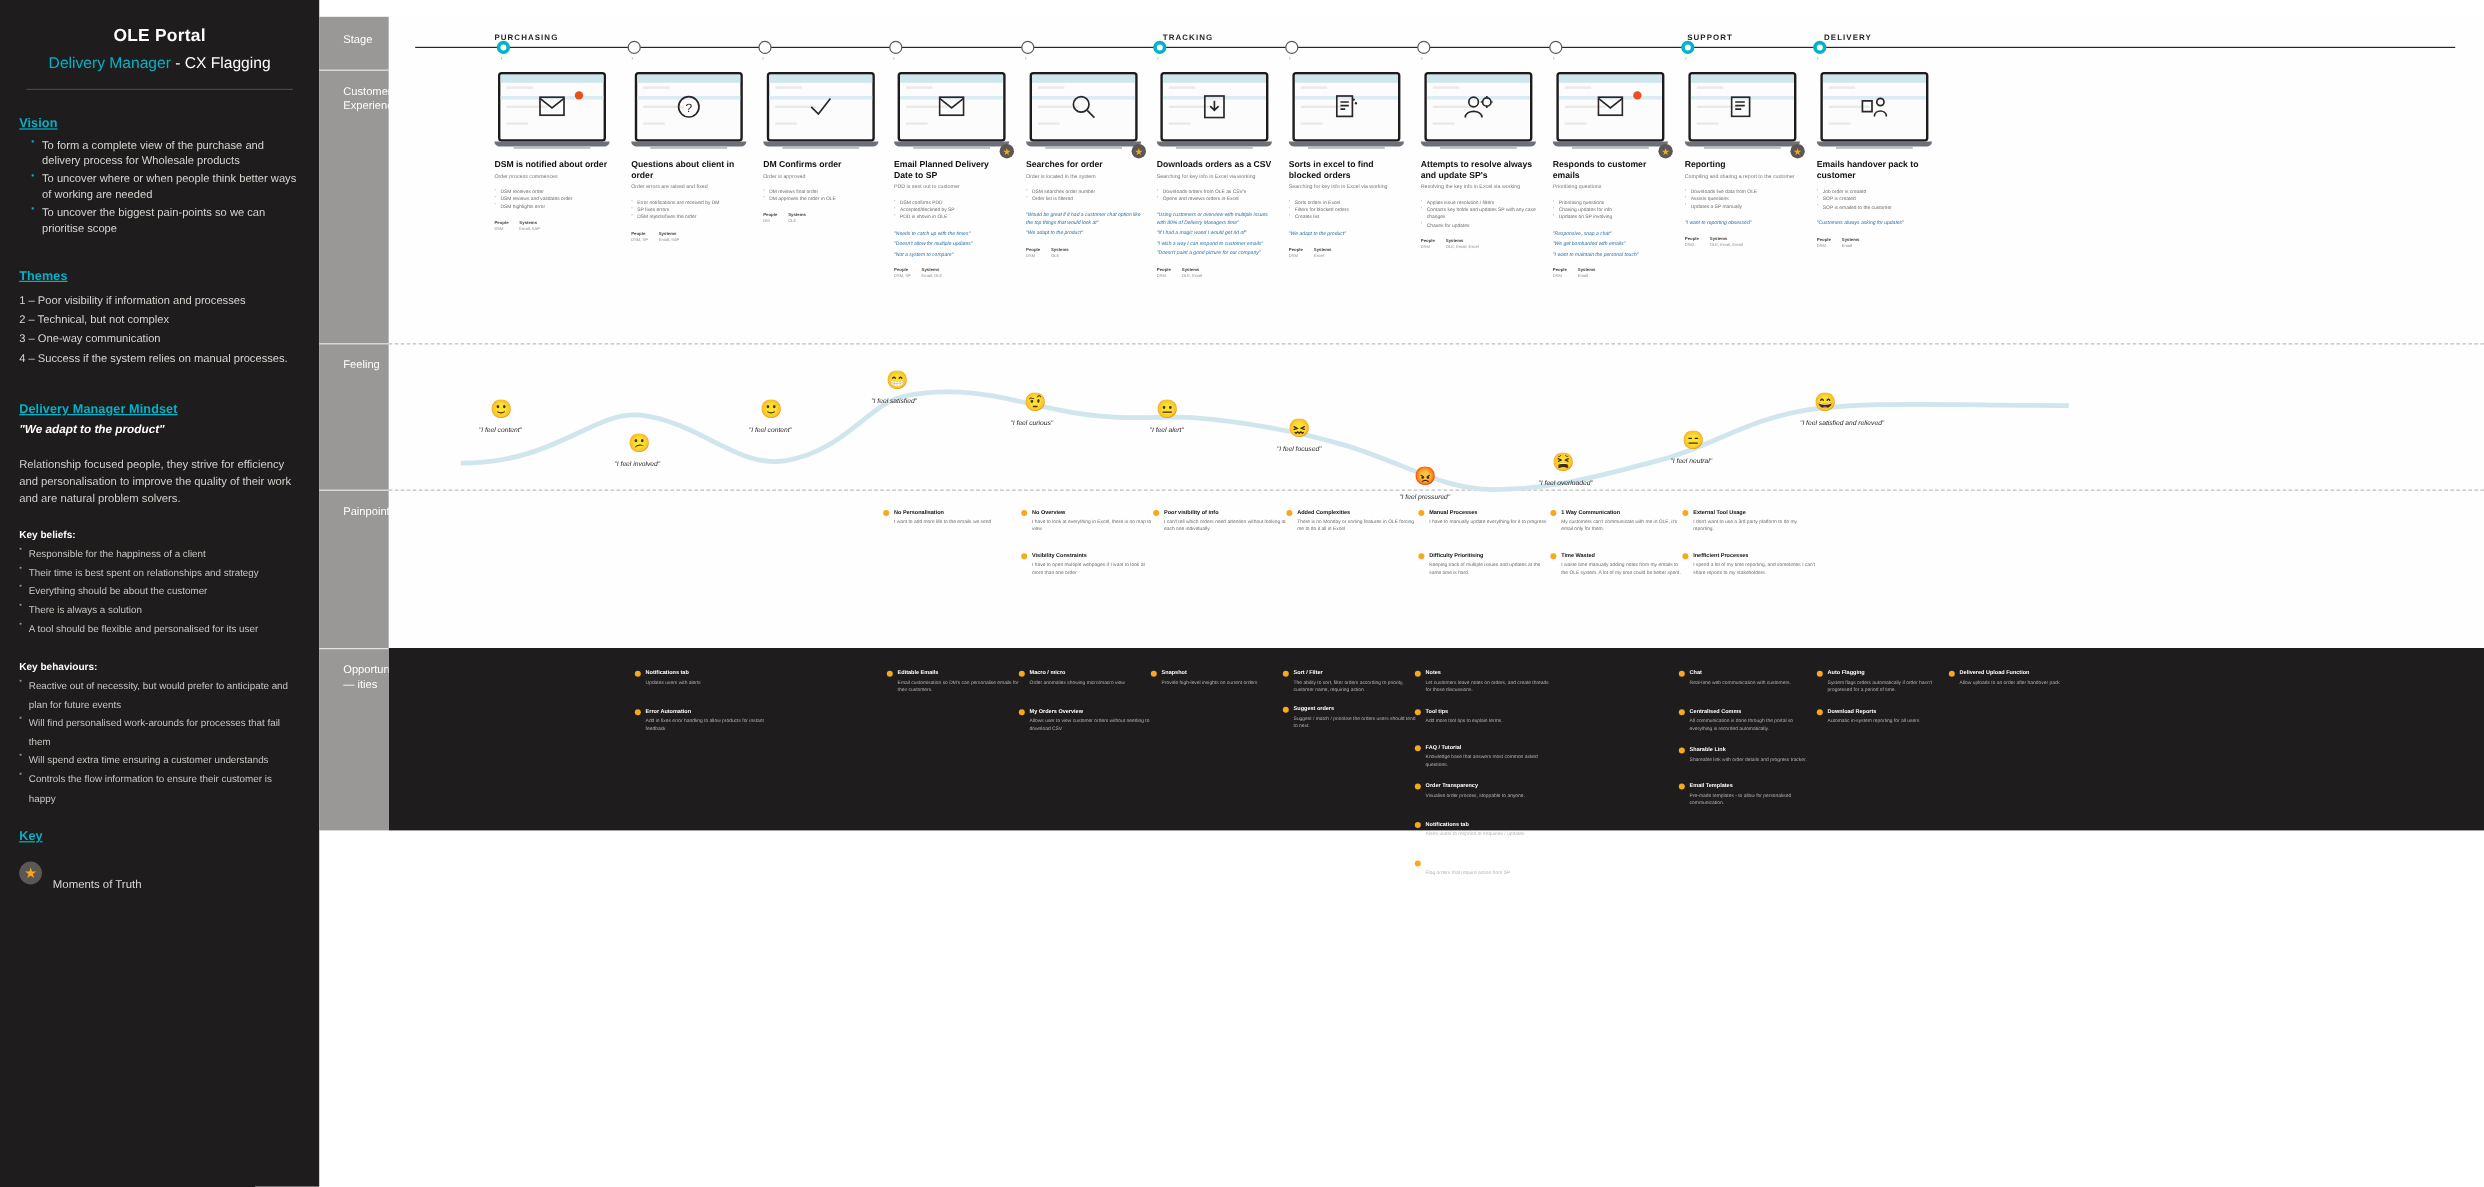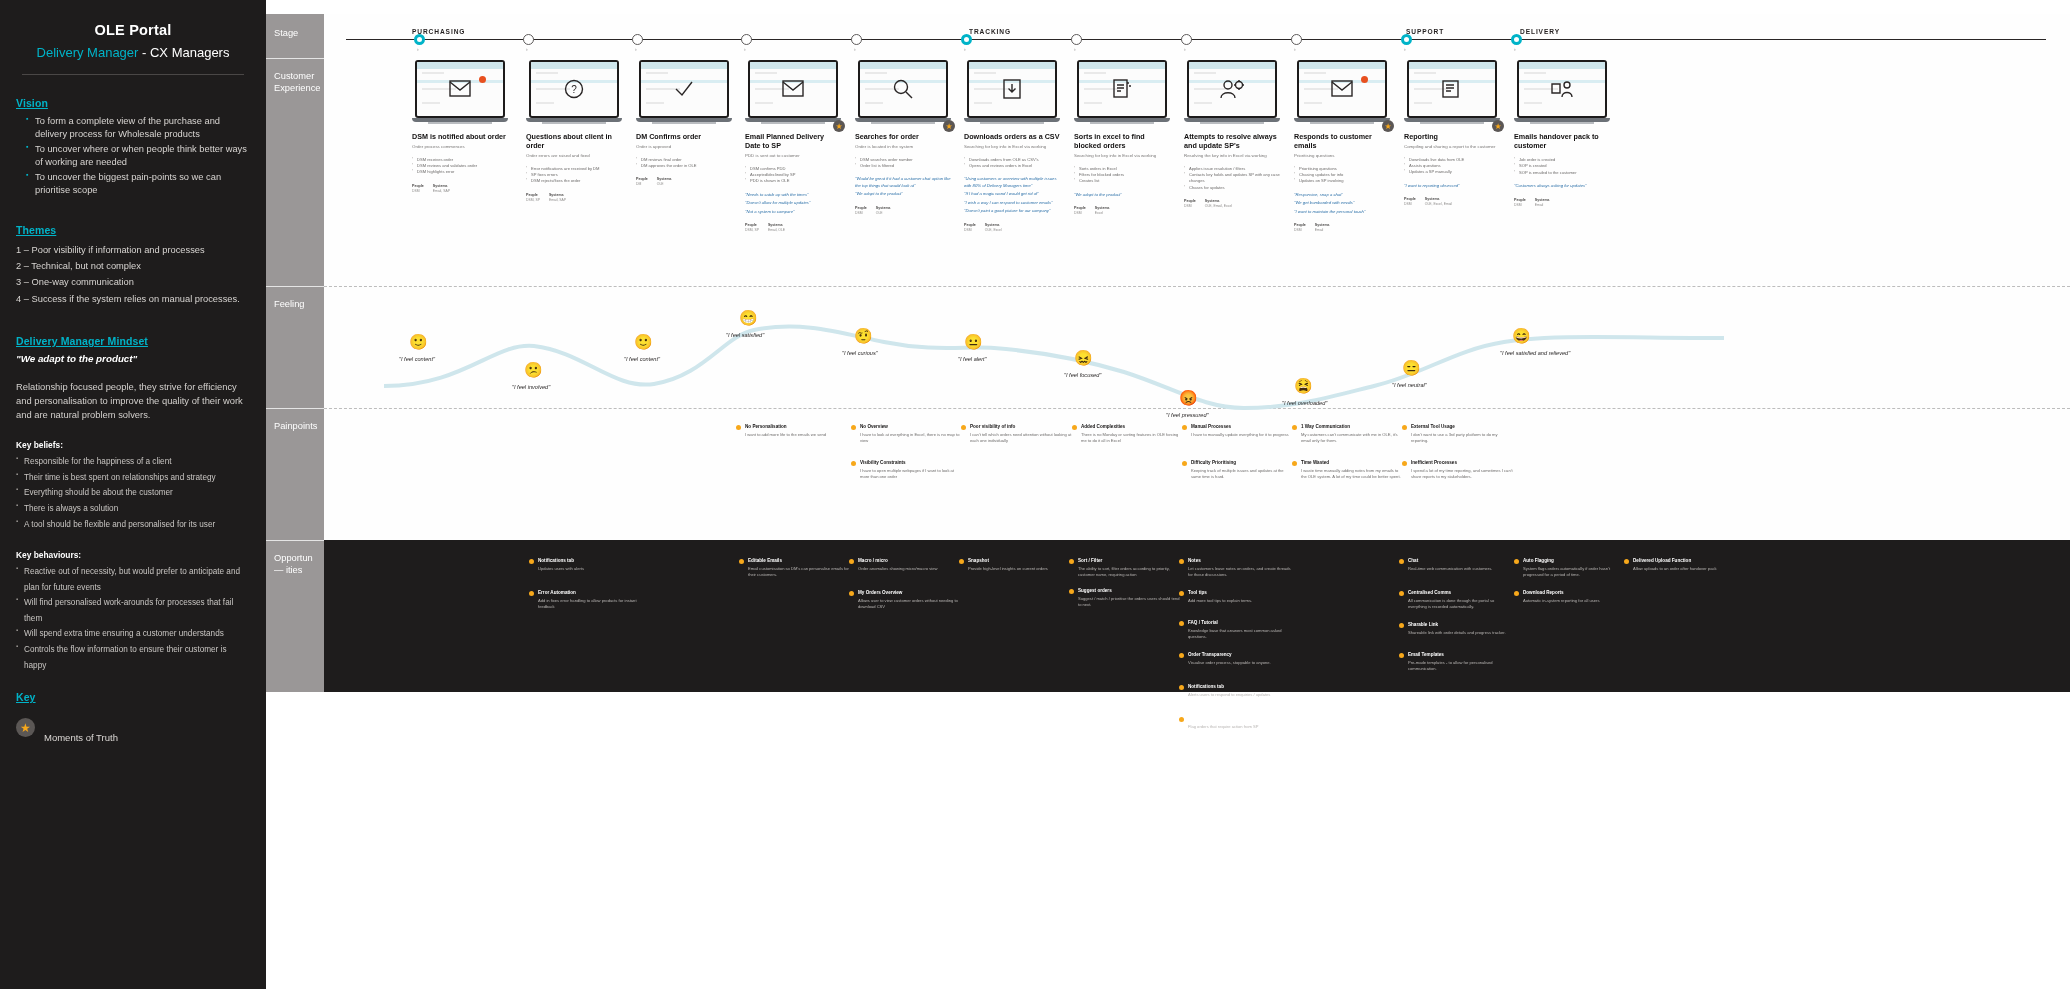--- a/index.html
+++ b/index.html
@@ -36,21 +36,21 @@
     width:19px;height:19px;border-radius:50%;background:#5b5755;
     display:flex;align-items:center;justify-content:center;color:#f7a81b;font-size:12px;
   }
   .key-label { font-size:9.5px; color:#ddd9d6;margin-top:20px;}
 
   
   #canvas { position:absolute; left:266px; top:14px; width:1804px; height:678px; }
   #rowlabels { position:absolute; left:0; top:0; width:58px; height:678px; background:#9a9797; }
   .rowlabel {
     position:absolute; left:0; width:58px; color:#ffffff; font-size:9.3px; line-height:1.25;
-    padding-left:8px; font-weight:400;
+    padding-left:20px; font-weight:400;
   }
   .rowlabel.sep { border-top:1px solid #e5e5e5; }
   #board { position:absolute; left:58px; top:0; width:1746px; height:678px; background:#fefefe; }
   #oppband { position:absolute; left:58px; top:526px; width:1746px; height:152px; background:#1e1c1c; }
 
   .hdivider { position:absolute; left:0; width:1746px; border-top:1px dashed #bdbdbd; }
 
   
   .stage-name { position:absolute; font-size:6.6px; font-weight:bold; letter-spacing:.9px; color:#231f1f; top:14px;}
   .stage-axis { position:absolute; top:25px; left:22px; width:1700px; height:1px; background:#2a2626; }
@@ -108,21 +108,21 @@
   .op-dot { width:5px;height:5px;border-radius:50%;background:#f7a81b;flex:none;margin-top:1px;}
   .op-title { font-size:4.6px; font-weight:bold; color:#ffffff; line-height:1.25;}
   .op-body { font-size:4.1px; color:#b8b5b3; line-height:1.5; margin-top:2px; padding-left:9px;}
 </style>
 </head>
 <body>
 
 <div id="sidebar">
   <div class="side-title">OLE Portal</div>
   <div class="side-sub">
-    <span class="accent">Delivery Manager</span><span> - CX Managers</span>
+    <span class="accent">Delivery Manager</span><span> - CX Flagging</span>
   </div>
   <div class="side-rule"></div>
 
   <div class="sec-head">Vision</div>
   <ul class="vision-list">
     <li>To form a complete view of the purchase and delivery process for          Wholesale products</li>
     <li>To uncover where or when people think better ways of working are needed</li>
     <li>To uncover the biggest pain-points so we can prioritise scope</li>
   </ul>
 

